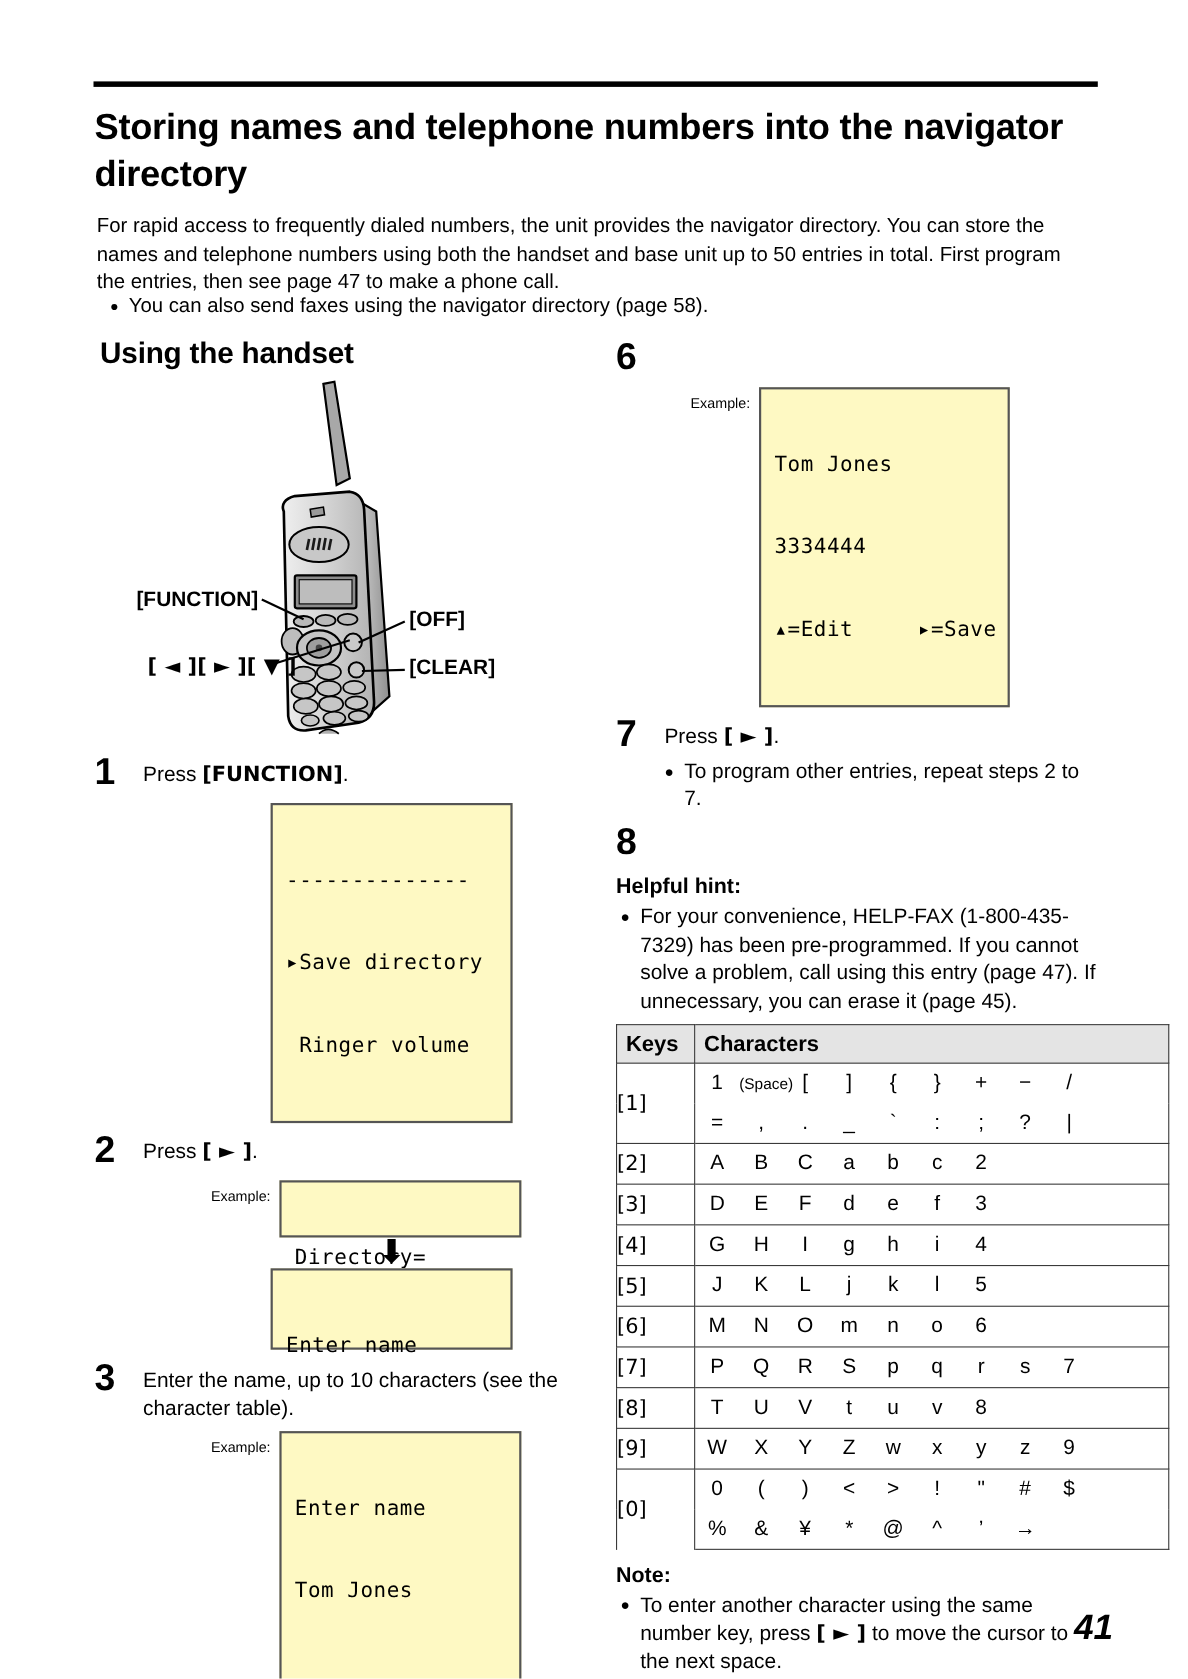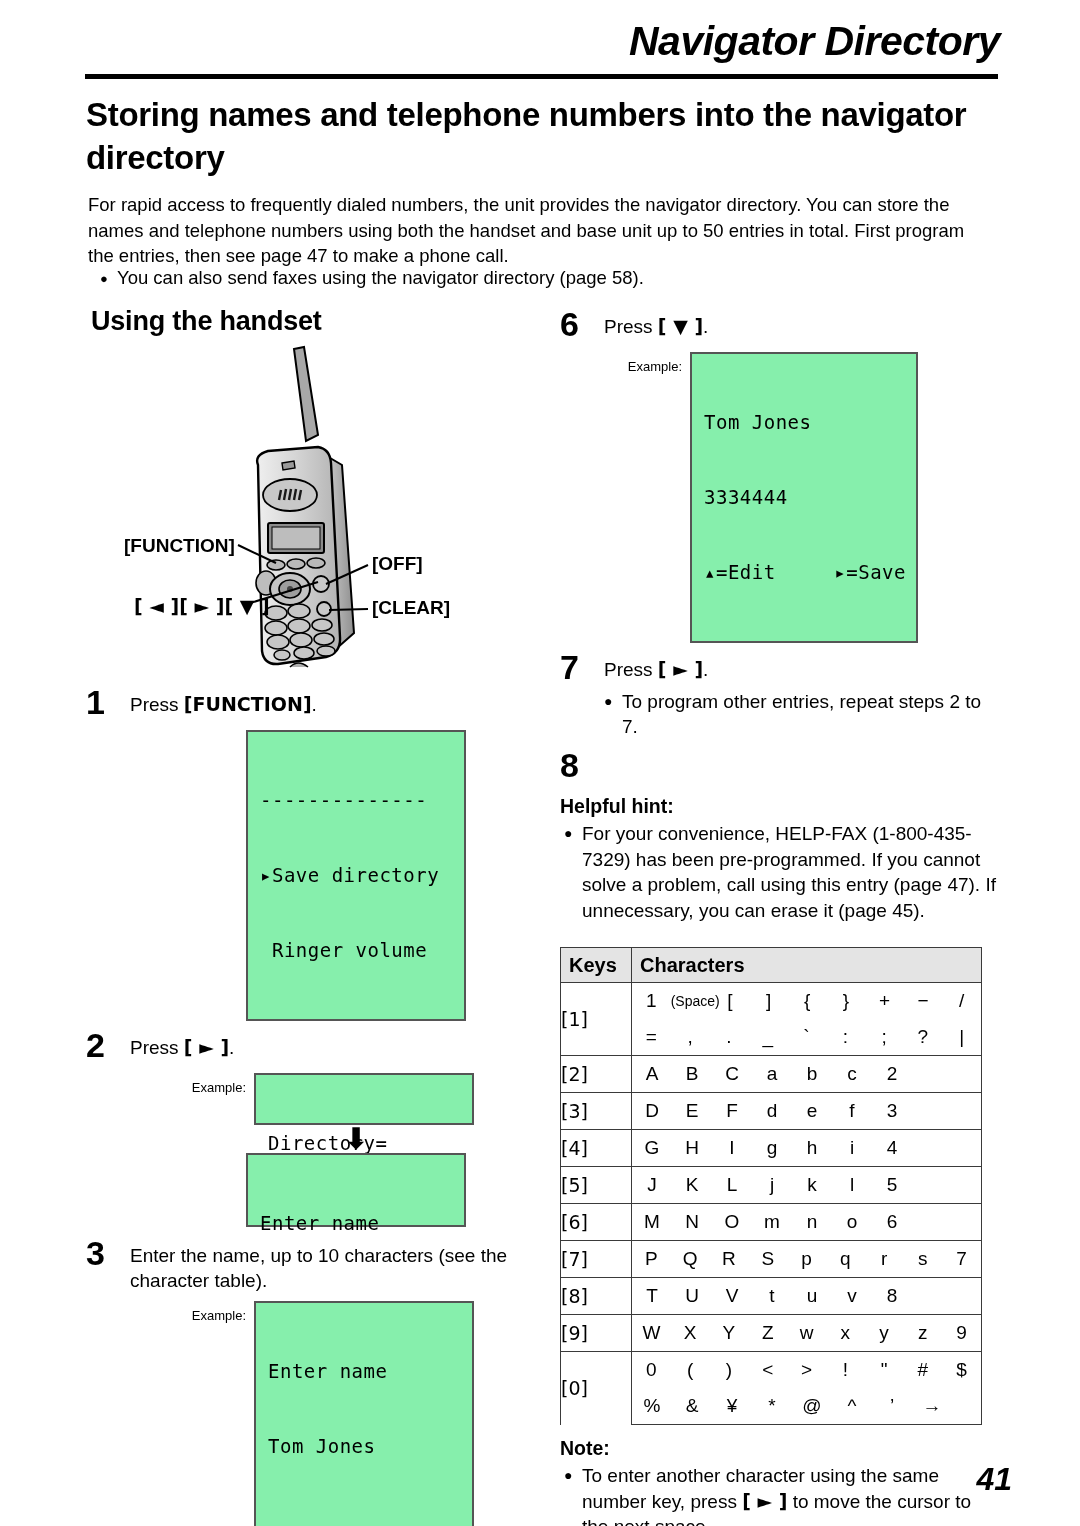--- a/index.html
+++ b/index.html
@@ -129,21 +129,21 @@
     margin-left: 58px;
     margin-top: 8px;
     font-size: 19px;
     line-height: 25px;
   }
   .sub-bullet .bp { position: absolute; left: -18px; top: 0px; font-size: 14px; }
 
   
   .lcd {
     border: 2px solid #555;
-    background: #86efac;
+    background: #fef9c3;
     font-family: "DejaVu Sans Mono", monospace;
     font-size: 19px;
     line-height: 25px;
     padding: 6px 10px 6px 12px;
     box-sizing: border-box;
     white-space: pre;
     letter-spacing: 0.5px;
   }
   .lcd-row  { display: flex; align-items: flex-start; }
   .lcd-lbl  {
@@ -162,23 +162,23 @@
     text-align: center;
     font-size: 30px;
     line-height: 28px;
     font-weight: bold;
     font-family: "DejaVu Sans", sans-serif;
   }
 
   
   .chartbl {
     border-collapse: collapse;
-    width: 422px;
+    width: 503px;
     table-layout: fixed;
-    margin-top: 24px;
+    margin-top: 8px;
   }
   .chartbl td, .chartbl th {
     border: 1.5px solid #3a3a3a;
     padding: 0;
     font-size: 19px;
     font-weight: normal;
     vertical-align: middle;
   }
   .chartbl th {
     background: #e4e4e4;
@@ -230,21 +230,20 @@
     font-size: 32px;
     font-style: italic;
     font-weight: bold;
   }
 </style>
 </head>
 <body>
 
 <div class="page">
 
-  <div class="hdr-title">Navigator Directory</div>
   <div class="hdr-rule"></div>
 
   <div class="sec-title">Storing names and telephone numbers into the navigator directory</div>
   <div class="intro">For rapid access to frequently dialed numbers, the unit provides the navigator directory. You can store the names and telephone numbers using both the handset and base unit up to 50 entries in total. First program the entries, then see page 47 to make a phone call.</div>
   <div class="intro-bullet">
     <span class="bp">●</span>
     <span class="btx">You can also send faxes using the navigator directory (page 58).</span>
   </div>
 
   <div class="col-left">
@@ -387,23 +386,20 @@
         
       </div>
     </div>
 
   </div>
 
   <div class="col-right">
 
     <div class="step" style="margin-top:14px;">
       <div class="step-num">6</div>
-      <div class="step-body">
-        <span>Press </span><b class="brk">[ ▼ ]</b><span>.</span>
-      </div>
     </div>
     <div class="lcd-row" style="margin-top:8px;">
       <div class="lcd-lbl" style="width:122px;">Example:</div>
       <div class="lcd" style="width:228px;">
         <div>Tom Jones</div>
         <div>3334444</div>
         <div class="lcd-line-sp">
           <span>▴=Edit</span>
           <span>▸=Save</span>
         </div>

